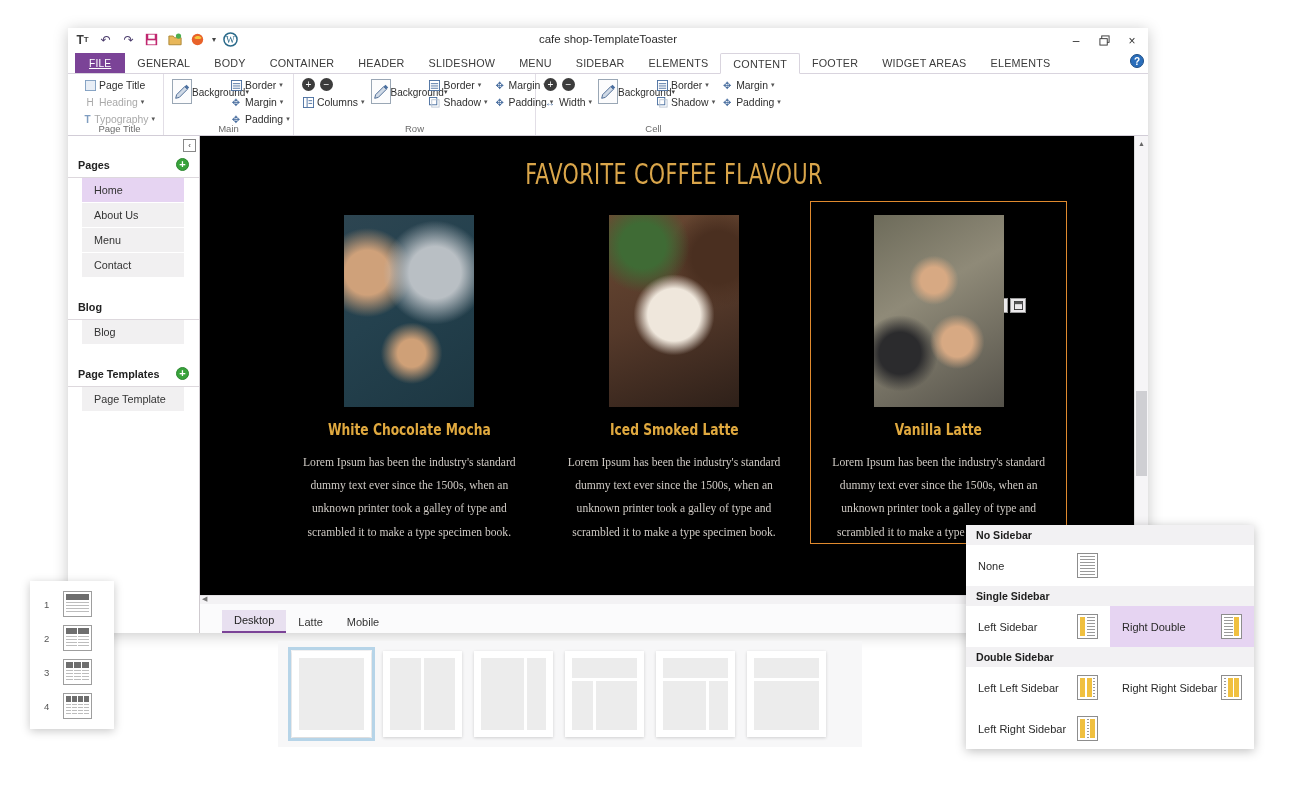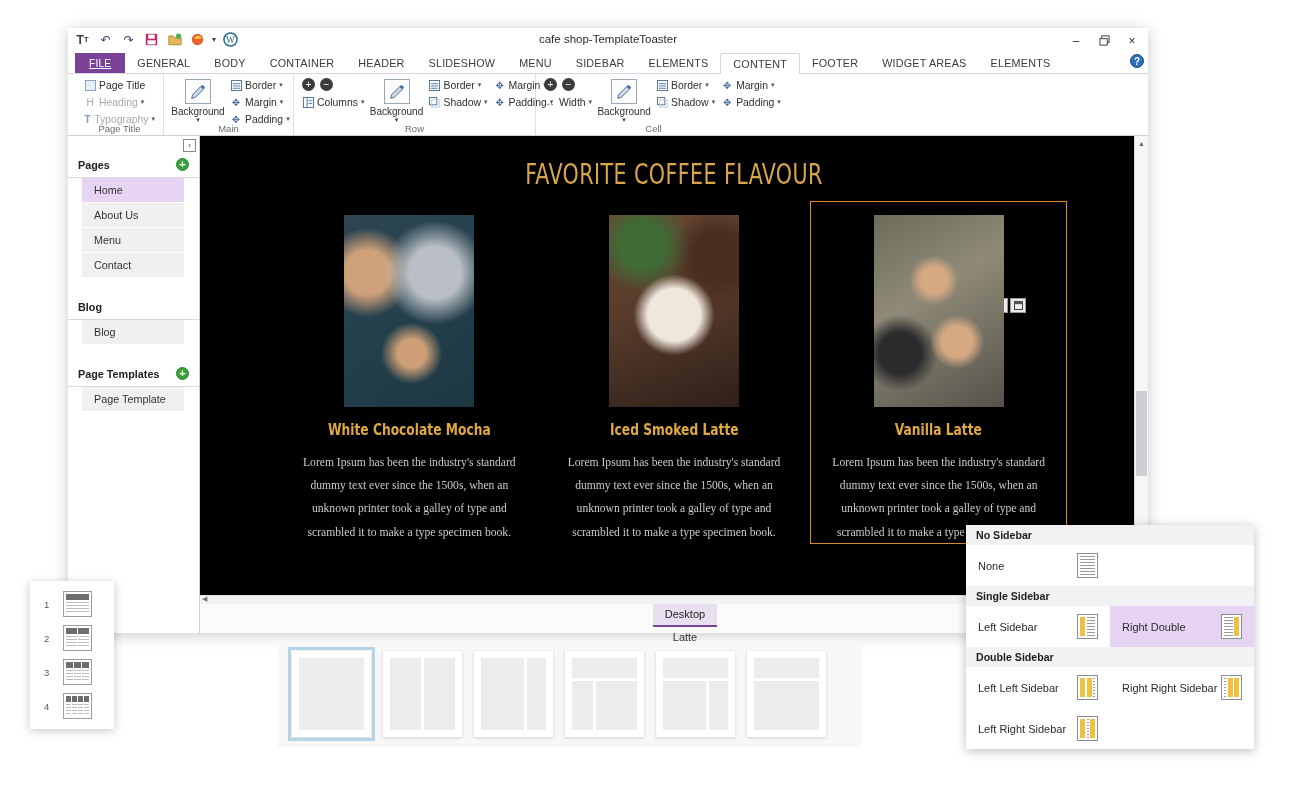--- a/index.html
+++ b/index.html
@@ -42,21 +42,21 @@
   .rgroup-label{ position:absolute; bottom:1px; left:0; right:0; text-align:center;
     font-size:9.5px; color:#6b6b6b; }
   .rgrow{ display:flex; align-items:flex-start; gap:6px; }
   .rcol{ display:flex; flex-direction:column; gap:1px; }
   .ritem{ display:flex; align-items:center; gap:3px; font-size:10.4px; color:#2f2f2f;
     height:16px; white-space:nowrap; }
   .ritem.dim{ color:#a9a9a9; }
   .ritem .ic{ width:12px; height:12px; display:inline-flex; align-items:center;
     justify-content:center; font-size:10px; }
   .caret{ font-size:7px; color:#555; }
-  .bigbtn{ display:flex; flex-direction:column; align-items:center; width:52px; padding-top:2px; }
+  .bigbtn{ display:flex; flex-direction:row; align-items:center; width:52px; padding-top:2px; }
   .bigbtn .sq{ width:26px; height:25px; border:1px solid #9aa7b5; background:#fcfcfd;
     display:flex; align-items:center; justify-content:center; }
   .bigbtn .lbl{ font-size:10px; color:#2f2f2f; margin-top:2px; }
   .bigbtn .dn{ font-size:7px; color:#444; line-height:6px; }
   .plusminus{ display:flex; gap:5px; margin-bottom:2px; }
   .pmcircle{ width:13px; height:13px; border-radius:50%; background:#3c3c3c; color:#fff;
     font-size:10px; display:flex; align-items:center; justify-content:center; line-height:1; }
 
   
   .workarea{ position:absolute; top:108px; left:0; right:0; bottom:0; display:flex;
@@ -113,21 +113,21 @@
       radial-gradient(circle at 20% 72%, #2b2b2d 0 12%, rgba(43,43,45,0) 22%),
       linear-gradient(150deg,#6d6b5a 0%,#8f8a78 40%,#55524a 100%); }
   .card-title{ margin-top:14px; font-size:15.5px; color:#e0a93f; font-weight:bold;
     font-family:"Liberation Sans Narrow","DejaVu Sans Condensed","Liberation Sans",sans-serif;
     transform:scaleX(.88); }
   .card-body{ margin-top:12px; font-family:"Liberation Serif", serif; font-size:11.6px;
     color:#cfcac4; line-height:2.0; padding:0 6px; }
 
   
   .devbar{ height:30px; background:#fbfbfc; border-top:1px solid #d7d3d7;
-    display:flex; align-items:center; padding-left:22px; position:relative;flex-direction:column; }
+    display:flex; align-items:flex-end; padding-left:22px; position:relative; }
   .hscroll{ position:absolute; left:0; top:-9px; height:9px; right:14px; background:#f3f2f4;
     border-top:1px solid #e2e0e3; }
   .hscroll .la{ position:absolute; left:2px; top:-1px; font-size:7px; color:#777; }
   .devtab{ padding:4px 12px 5px 12px; font-size:11px; color:#333; }
   .devtab.active{ background:#e8e0f0; border-bottom:2.5px solid #7b4397; color:#222; }
 
   
   .thumbstrip{ position:absolute; left:278px; top:641px; width:584px; height:106px;
     background:#f7f7f8; display:flex; align-items:center; gap:12px; padding:0 14px; }
   .thumb{ width:79px; height:86px; background:#fff; box-shadow:0 1px 3px rgba(0,0,0,.16);

